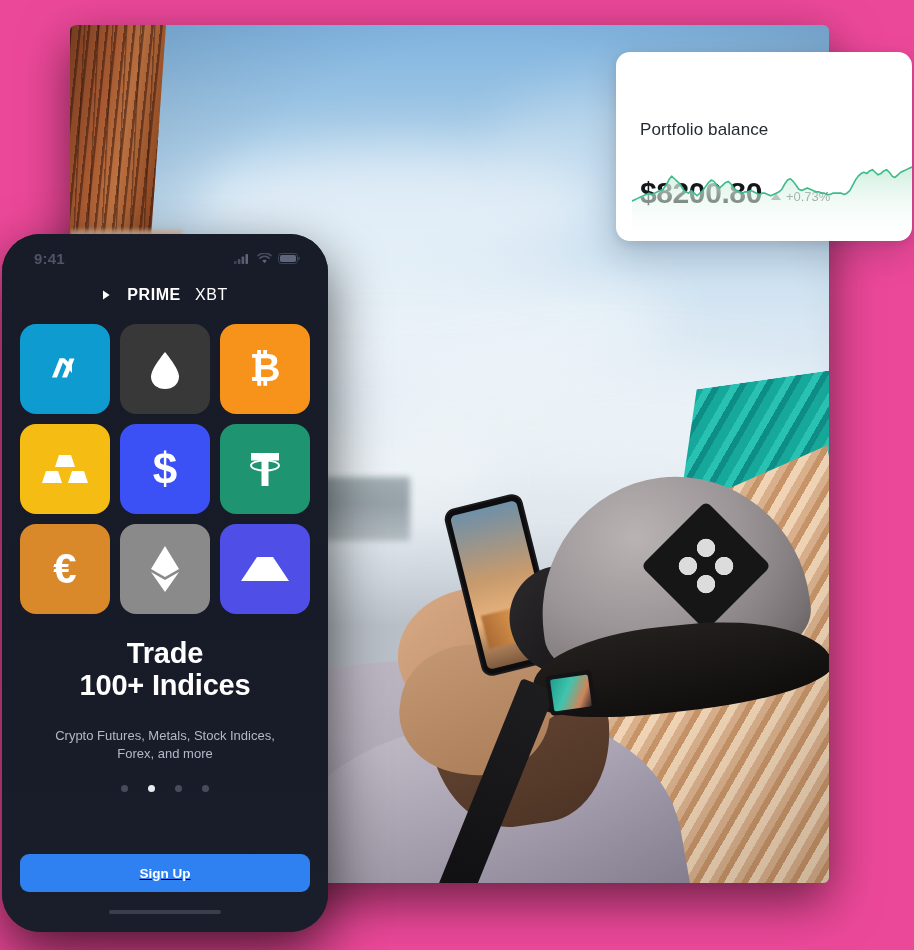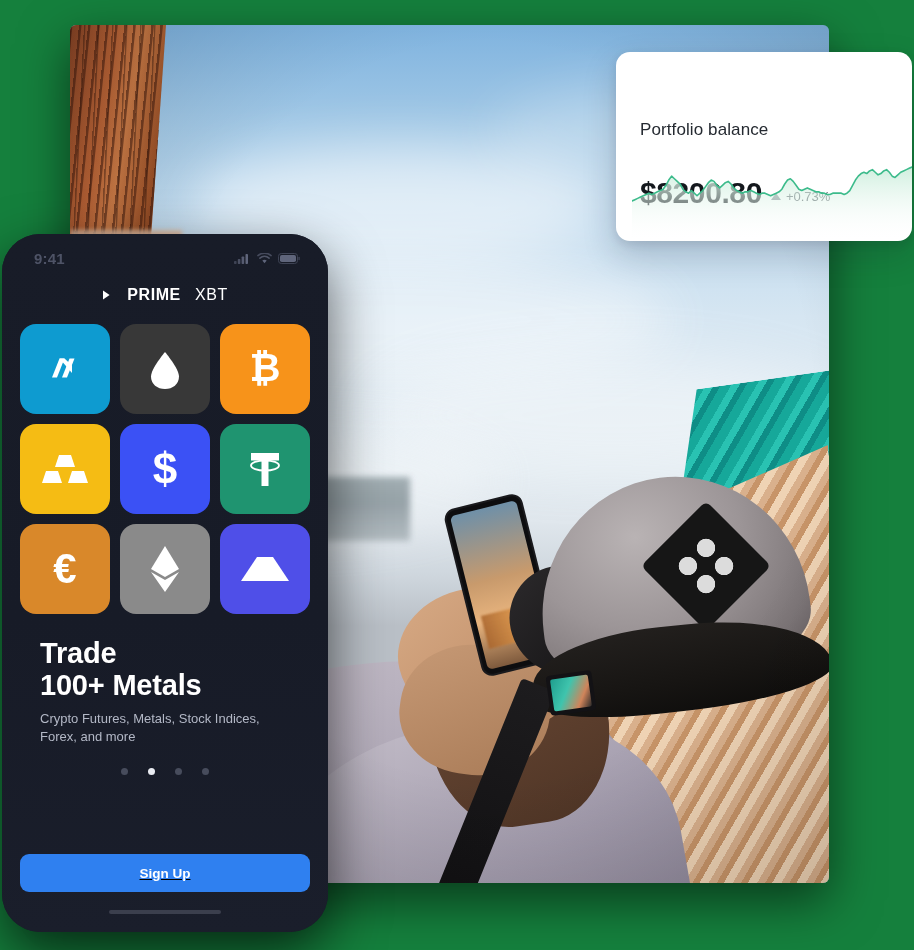--- a/index.html
+++ b/index.html
@@ -9,21 +9,21 @@
     height: 950px;
     background: #000000;
     font-family: "Liberation Sans", sans-serif;
     overflow: hidden;
   }
 
   #stage {
     position: relative;
     width: 914px;
     height: 950px;
-    background: #15803d;
+    background: #ec4899;
   }
 
   
   .tablet {
     position: absolute;
     left: 70px;
     top: 25px;
     width: 759px;
     height: 858px;
     border-radius: 6px;
@@ -413,31 +413,32 @@
     border-radius: 16px;
     display: flex;
     align-items: center;
     justify-content: center;
   }
   .tile svg { display: block; }
 
   
   .headline {
     margin-top: 24px;
+    text-align: center;
     padding: 0 38px;
   }
   .headline h1 {
     font-size: 29px;
     line-height: 1.1;
     font-weight: 700;
     color: #ffffff;
     letter-spacing: -0.2px;
   }
   .headline .sub {
-    margin-top: 8px;
+    margin-top: 25px;
     font-size: 13px;
     line-height: 1.38;
     color: #b3b8c6;
     font-weight: 400;
   }
 
   .dots {
     margin-top: 22px;
     display: flex;
     align-items: center;
@@ -653,21 +654,21 @@
               <svg width="52" height="30" viewBox="0 0 52 30">
                 <path d="M18 3 L34 3 L50 27 L2 27 Z" fill="#fff"></path>
               </svg>
             </span>
           </div>
         </div>
 
       <div class="headline">
         <h1>
           <span>Trade</span><br>
-          <span>100+ Metals</span>
+          <span>100+ Indices</span>
         </h1>
         <div class="sub">Crypto Futures, Metals, Stock Indices, Forex, and more</div>
       </div>
 
       <div class="dots" id="pager-dots">
           <span class="dot"></span>
           <span class="dot active"></span>
           <span class="dot"></span>
           <span class="dot"></span>
         </div>

